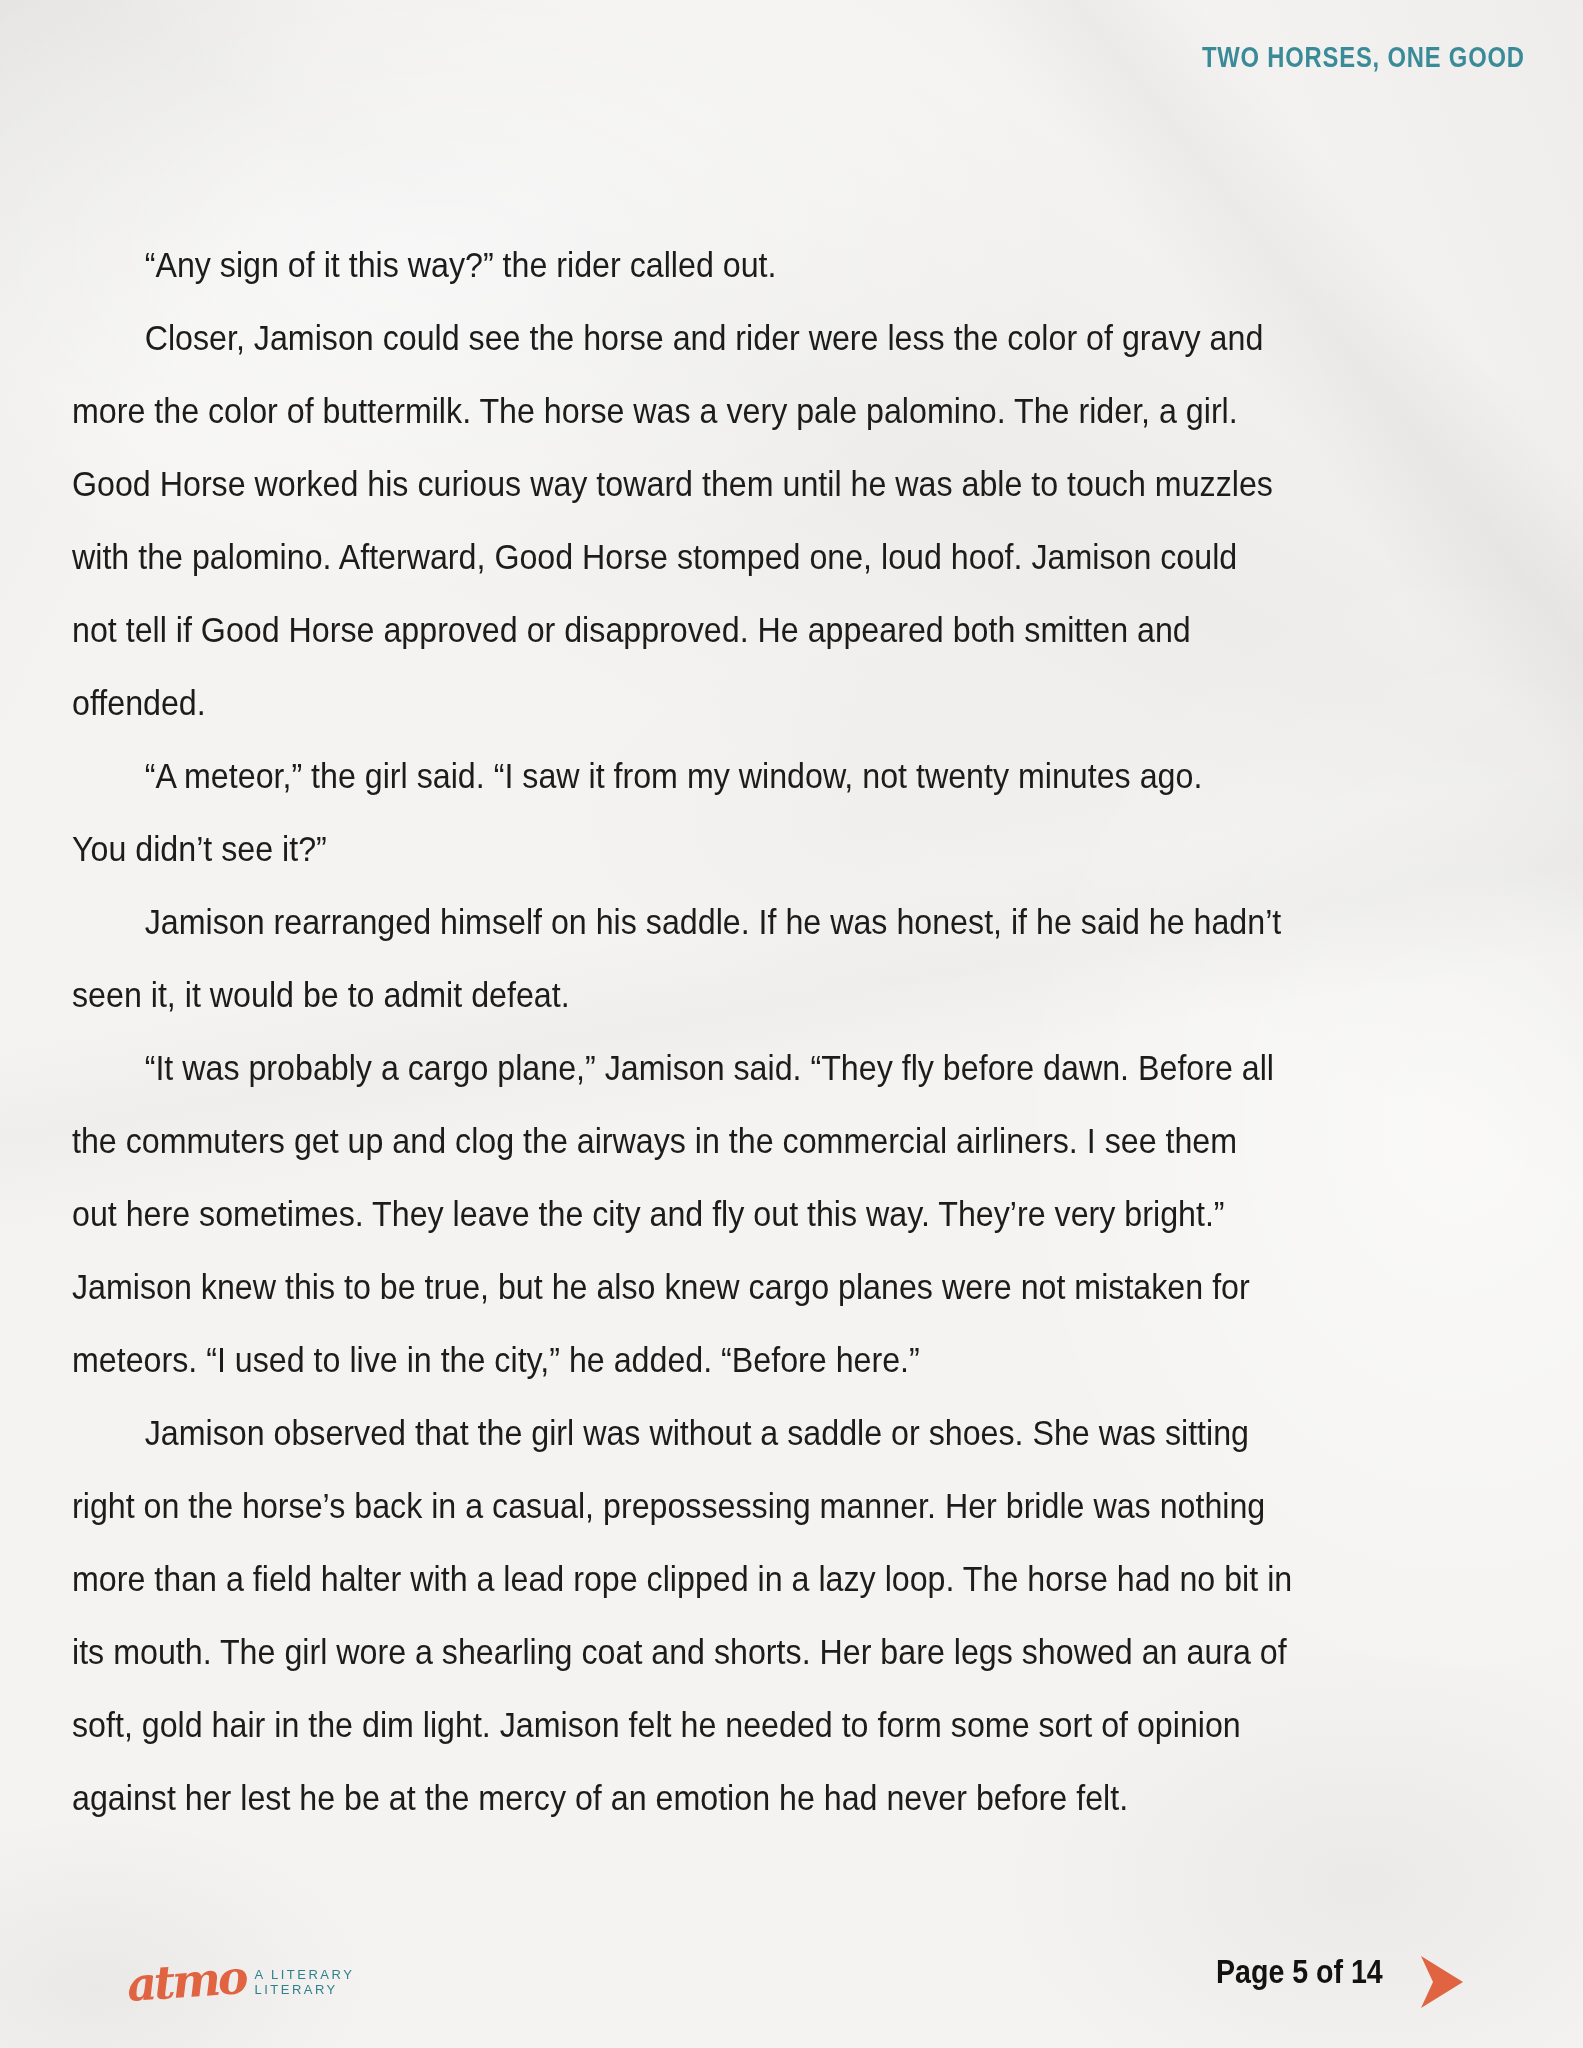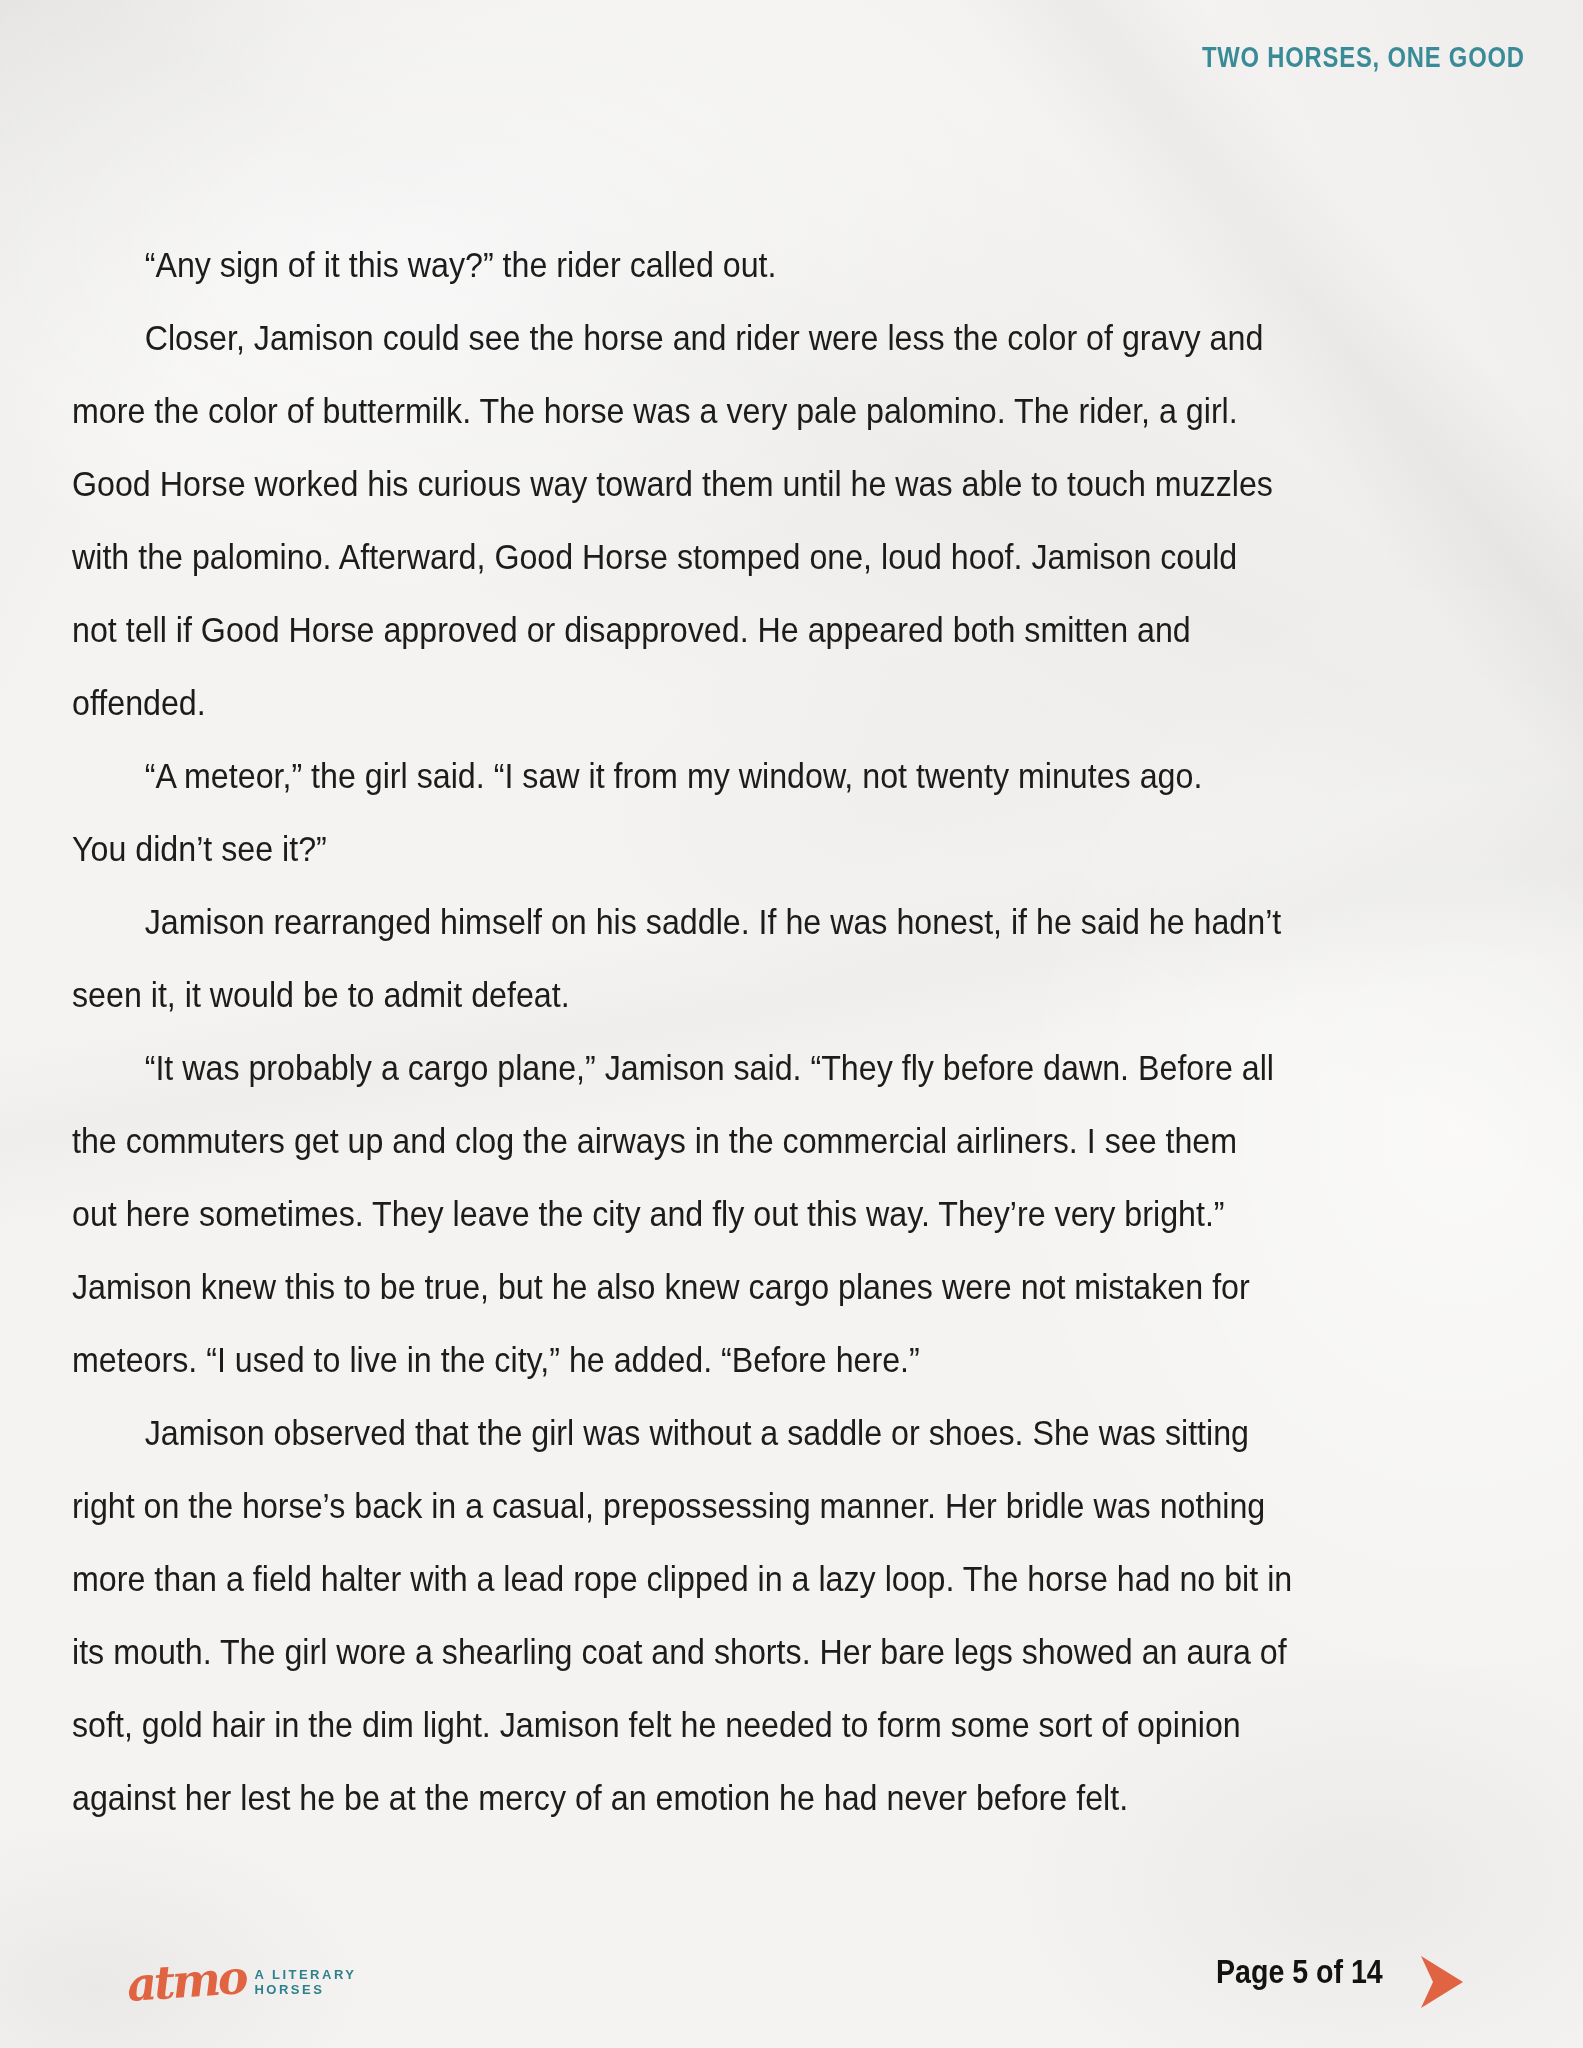--- a/index.html
+++ b/index.html
@@ -75,21 +75,21 @@
     font-weight: 700;
     font-size: 46px;
     line-height: 1;
     letter-spacing: -3px;
     color: #e16442;
     transform: rotate(-4deg);
   }
   .logo-tagline {
     color: #2f808d;
     font-size: 13px;
-    font-weight: 700;
+    font-weight: 400;
     letter-spacing: 2.5px;
     line-height: 15px;
     margin-top: 2px;
     white-space: nowrap;
   }
   .page-label {
     position: absolute;
     left: 1216px;
     top: 1952px;
     font-size: 34px;
@@ -142,21 +142,21 @@
       <div class="line">more than a field halter with a lead rope clipped in a lazy loop. The horse had no bit in</div>
       <div class="line">its mouth. The girl wore a shearling coat and shorts. Her bare legs showed an aura of</div>
       <div class="line">soft, gold hair in the dim light. Jamison felt he needed to form some sort of opinion</div>
       <div class="line">against her lest he be at the mercy of an emotion he had never before felt.</div>
     </main>
 
   <div class="footer-logo">
     <span class="logo-script">atmo</span>
     <span class="logo-tagline">
       <span>A LITERARY</span><br>
-      <span>HORSES</span>
+      <span>LITERARY</span>
     </span>
   </div>
 
   <div class="page-label">Page 5 of 14</div>
 
   <button class="next-button">
     <svg viewBox="0 0 42 52" xmlns="http://www.w3.org/2000/svg" aria-hidden="true">
       <polygon points="0,0 42,26 0,52 12,26" fill="#e16442"></polygon>
     </svg>
   </button>

